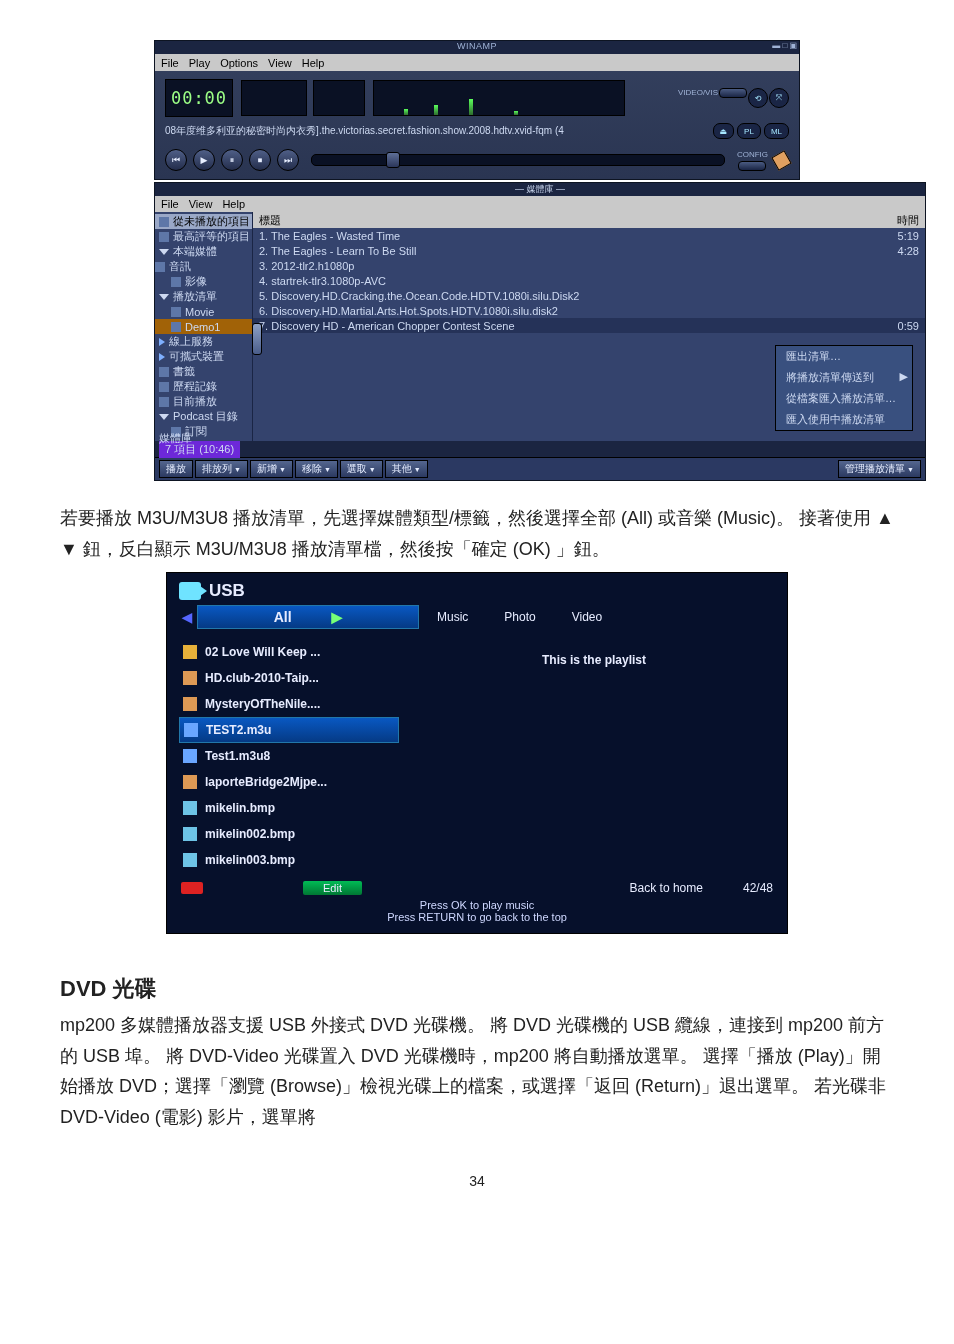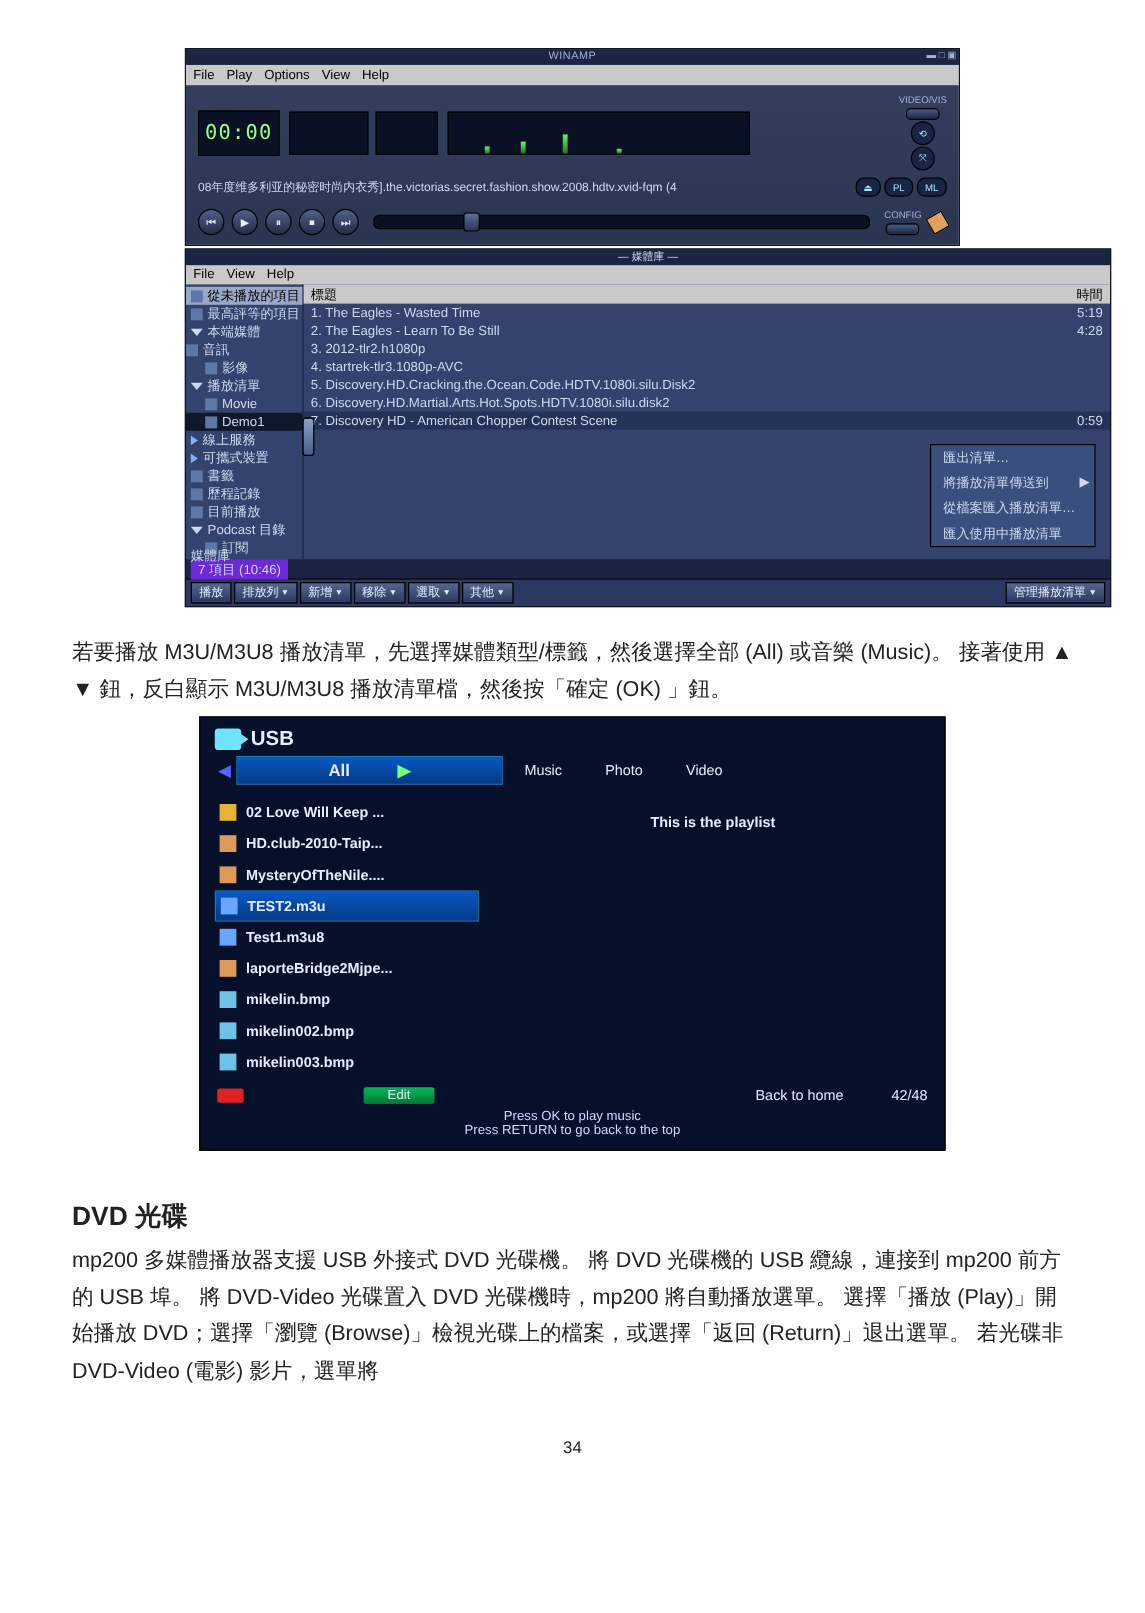--- a/index.html
+++ b/index.html
@@ -11,21 +11,21 @@
   .wa-menu{height:17px;background:#c9c9c9;color:#000;display:flex;align-items:center;gap:10px;padding:0 6px;font-size:11px;}
   .wa-menu span{cursor:default;}
   .wa-body{display:flex;align-items:center;gap:8px;padding:8px 10px 6px 10px;}
   .wa-disp{width:66px;height:36px;background:#0a1124;border:1px solid #000;display:flex;align-items:center;justify-content:center;font-family:monospace;font-size:17px;color:#9cff86;letter-spacing:1px;}
   .wa-panels{display:flex;gap:6px;align-items:center;}
   .wa-panel{height:34px;background:#0a1124;border:1px solid #000;}
   .wa-p1{width:64px;}
   .wa-p2{width:50px;}
   .wa-vis{width:250px;height:34px;background:#0a1124;border:1px solid #000;position:relative;overflow:hidden;}
   .wa-bar{position:absolute;bottom:0;width:4px;background:linear-gradient(#5bff5b,#2e6d2e);}
-  .wa-side{margin-left:auto;display:flex;flex-direction:column;gap:1px;align-items:center;}
+  .wa-side{margin-left:auto;display:flex;flex-direction:row;gap:1px;align-items:flex-start;}
   .wa-lbl{font-size:8px;color:#9fb2d5;margin-bottom:1px;}
   .wa-circ{width:18px;height:18px;border-radius:50%;background:#1a2545;border:1px solid #000;display:flex;align-items:center;justify-content:center;font-size:8px;color:#a6e7ff;}
   .wa-roll{width:26px;height:8px;border-radius:4px;background:linear-gradient(#4a5b82,#1a2545);border:1px solid #000;}
   .wa-nowplay{padding:0 10px 6px 10px;color:#cdd9f1;font-size:10px;display:flex;align-items:center;}
   .wa-now-txt{white-space:nowrap;overflow:hidden;flex:1;}
   .wa-ctr{display:flex;align-items:center;gap:6px;padding:4px 10px 8px 10px;}
   .wa-btn{width:20px;height:20px;border-radius:50%;background:linear-gradient(#4f5f87,#232d4b);border:1px solid #000;display:flex;align-items:center;justify-content:center;color:#e7eeff;font-size:9px;}
   .wa-seek{flex:1;height:10px;background:#0a1124;border:1px solid #000;border-radius:5px;position:relative;margin:0 6px;}
   .wa-knob{position:absolute;top:-3px;left:18%;width:12px;height:14px;background:linear-gradient(#5e6f97,#2b365a);border:1px solid #000;border-radius:3px;}
   .wa-pill{height:14px;padding:0 6px;border-radius:7px;background:#1a2545;border:1px solid #000;display:flex;align-items:center;font-size:8px;color:#a6e7ff;}
@@ -183,21 +183,21 @@
               <span>影像</span>
             </div>
             <div class="pl-l-item">
               <span class="ic-tri"></span>
               <span>播放清單</span>
             </div>
             <div class="pl-l-item" style="padding-left: 16px;">
               <span class="ic" style="background:#5e77a8"></span>
               <span>Movie</span>
             </div>
-            <div class="pl-l-item" style="padding-left: 16px; background: #0f172a;">
+            <div class="pl-l-item" style="padding-left: 16px; background: #a16207;">
               <span class="ic" style="background:#5e77a8"></span>
               <span>Demo1</span>
             </div>
             <div class="pl-l-item">
               <span class="ic-tri-r"></span>
               <span>線上服務</span>
             </div>
             <div class="pl-l-item">
               <span class="ic-tri-r"></span>
               <span>可攜式裝置</span>

